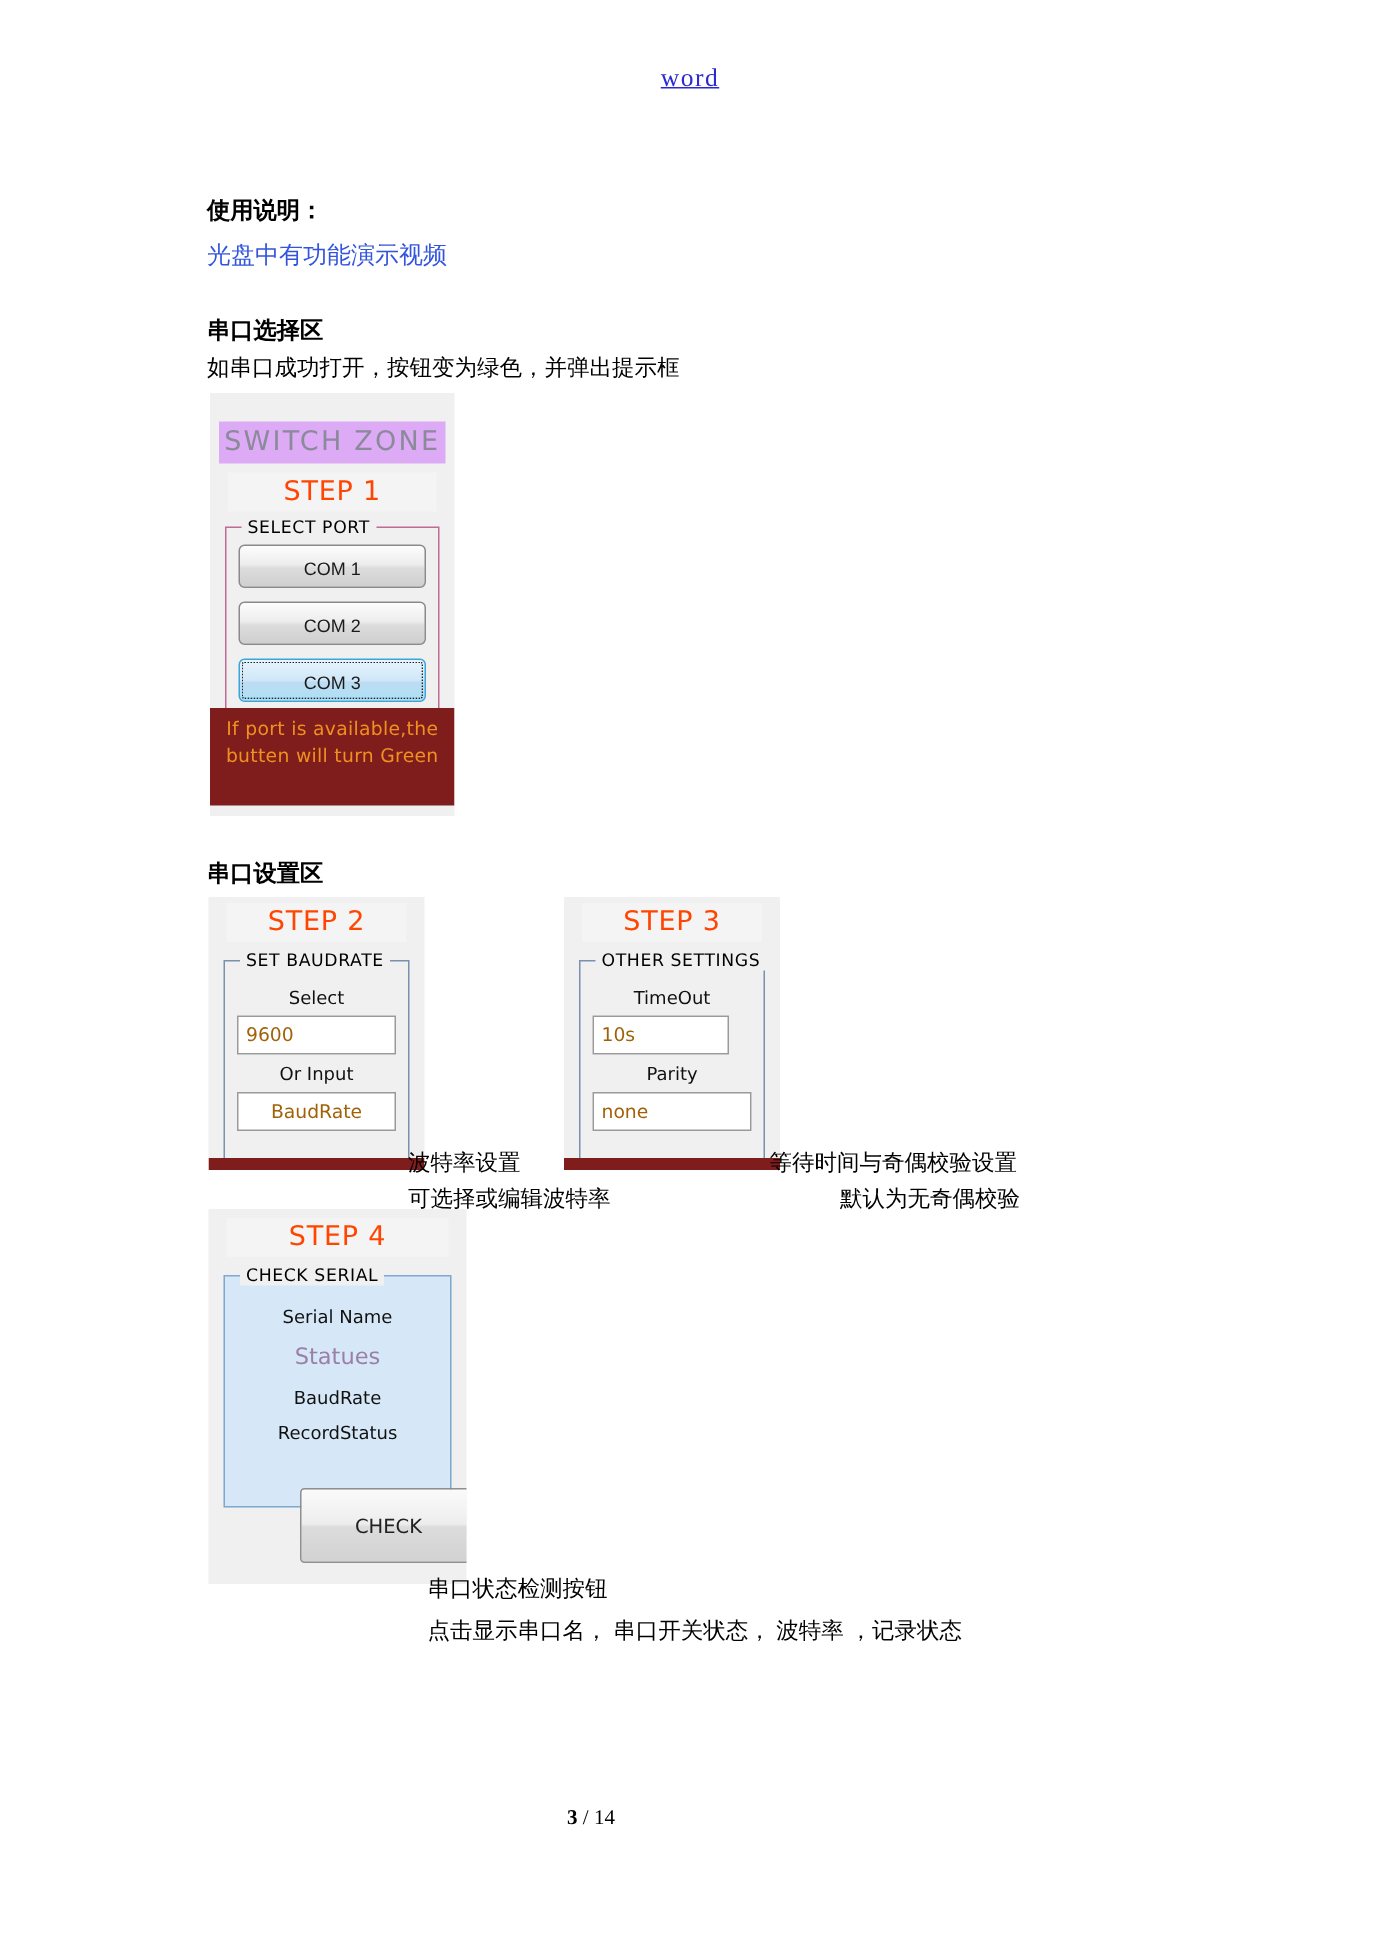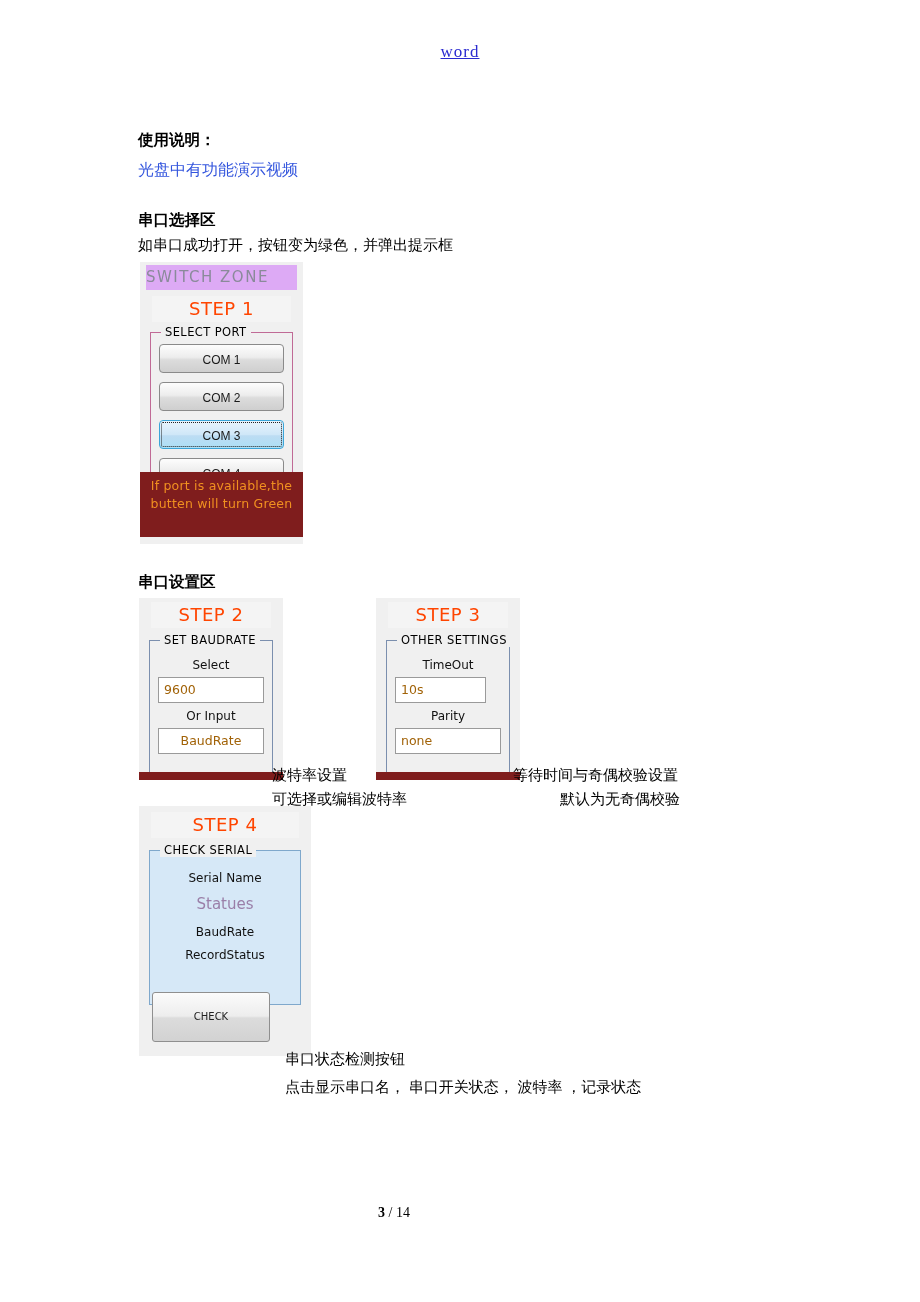--- a/index.html
+++ b/index.html
@@ -61,25 +61,25 @@
   .panel {
     position: absolute;
     background: #f0f0f0;
     font-family: "DejaVu Sans", "Liberation Sans", sans-serif;
     box-sizing: border-box;
     overflow: hidden;
   }
   .zone-title {
     background: #ddaaf5;
     color: #8a8a9a;
-    font-size: 15px;
-    text-align: left;
+    font-size: 18px;
+    text-align: center;
     letter-spacing: 1.5px;
     padding: 3px 0 4px 0;
-    margin: 3px 6px 0 6px;
+    margin: 19px 6px 0 6px;
   }
   .step-title {
     background: #f4f4f4;
     color: #ff4500;
     font-size: 18px;
     text-align: center;
     letter-spacing: 0.5px;
     padding: 2px 0 3px 0;
     margin: 6px 12px 0 12px;
   }
@@ -170,26 +170,27 @@
   }
   .ro-line.statues {
     color: #9a7fa8;
     font-size: 15px;
     margin: 10px 0 12px 0;
   }
   .check-btn {
     position: absolute;
     box-sizing: border-box;
     text-align: center;
-    font-size: 10px;
+    font-size: 13px;
     color: #222;
     border: 1px solid #8f8f8f;
     border-radius: 3px;
     background: linear-gradient(#fbfbfb, #ededed 48%, #dcdcdc 52%, #d2d2d2);
     padding-top: 18px;
+    margin-left: 48px;
   }
 
   
   .footer {
     position: absolute;
     left: 0;
     top: 1205px;
     width: 788px;
     text-align: center;
     font-family: "Liberation Serif", serif;

